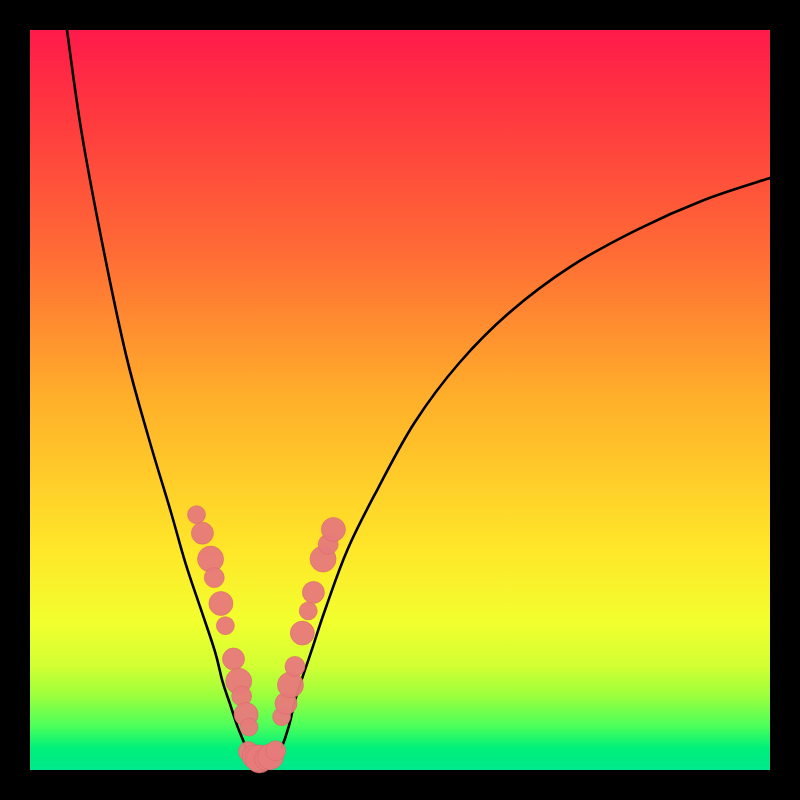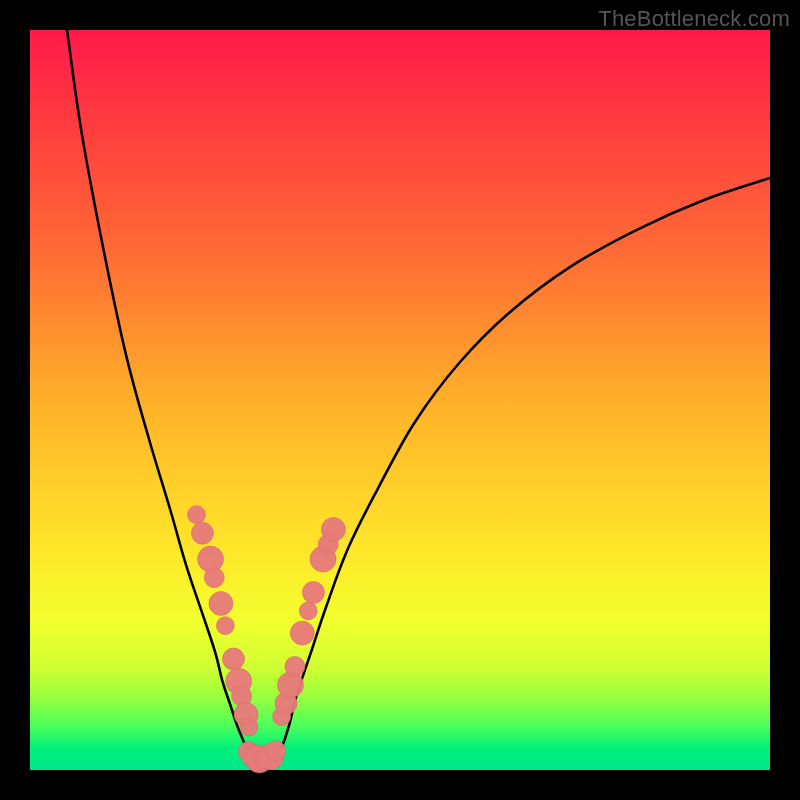--- a/index.html
+++ b/index.html
@@ -91,14 +91,13 @@
           <circle cx="303.4" cy="499.5" r="12" fill="#e77b7b" stroke="#d86a6a" stroke-width="0.6" fill-opacity="0.96"></circle>
           <circle cx="218.29999999999998" cy="721.5" r="10" fill="#e77b7b" stroke="#d86a6a" stroke-width="0.6" fill-opacity="0.96"></circle>
           <circle cx="224.22" cy="726.68" r="12" fill="#e77b7b" stroke="#d86a6a" stroke-width="0.6" fill-opacity="0.96"></circle>
           <circle cx="229.4" cy="728.9" r="14" fill="#e77b7b" stroke="#d86a6a" stroke-width="0.6" fill-opacity="0.96"></circle>
           <circle cx="235.32" cy="728.9" r="11" fill="#e77b7b" stroke="#d86a6a" stroke-width="0.6" fill-opacity="0.96"></circle>
           <circle cx="240.5" cy="726.68" r="13" fill="#e77b7b" stroke="#d86a6a" stroke-width="0.6" fill-opacity="0.96"></circle>
           <circle cx="245.68" cy="720.76" r="10" fill="#e77b7b" stroke="#d86a6a" stroke-width="0.6" fill-opacity="0.96"></circle>
         </g>
     </svg>
   </div>
-  <div class="watermark">TheBottleneck.com</div>
 </div>
 
 </body></html>

